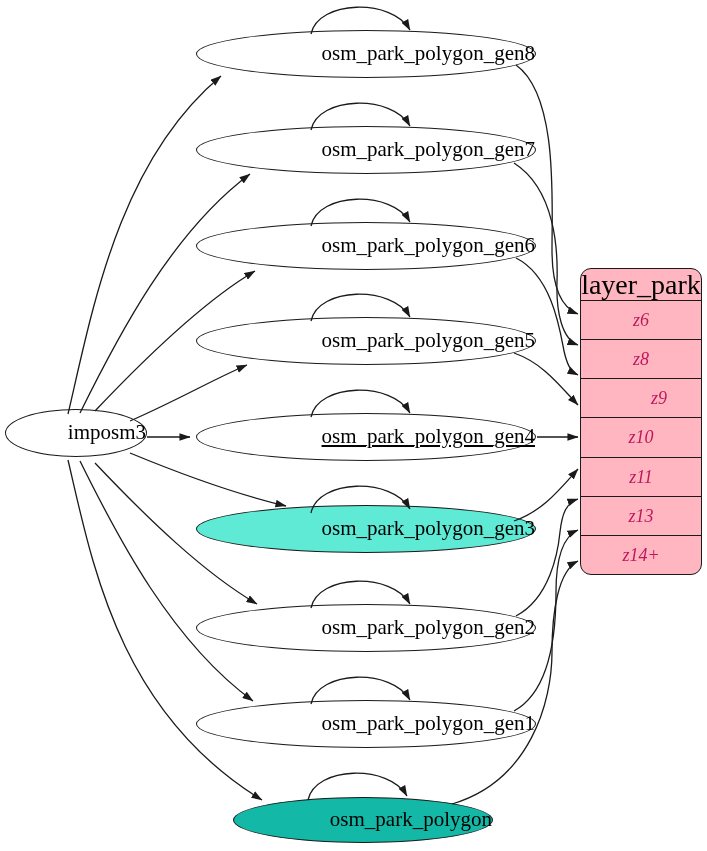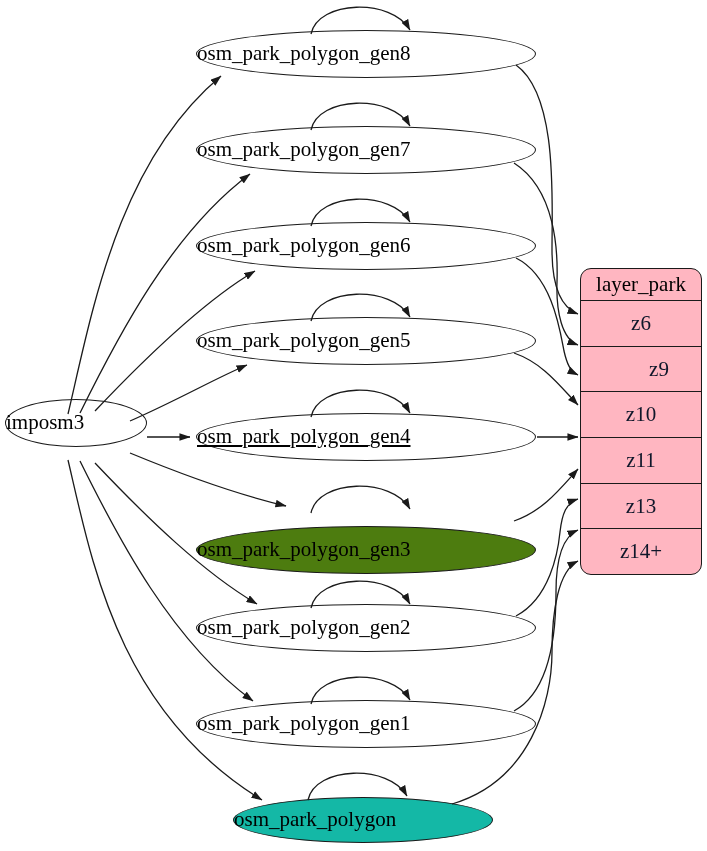--- a/index.html
+++ b/index.html
@@ -20,21 +20,21 @@
     pointer-events: none;
   }
   .node {
     position: absolute;
     box-sizing: border-box;
     border: 1.3px solid #1a1a1a;
     border-radius: 50%;
     background: #ffffff;
     display: flex;
     align-items: center;
-    justify-content: flex-start;
+    justify-content: flex-end;
     z-index: 1;
   }
   .node-label {
     font-size: 21px;
     color: #000000;
     white-space: nowrap;
     line-height: 1;
     padding-bottom: 2px;
   }
   .layer-table {
@@ -51,38 +51,39 @@
     display: flex;
     flex-direction: column;
     overflow: hidden;
   }
   .layer-header {
     height: 31px;
     flex: 0 0 31px;
     display: flex;
     align-items: center;
     justify-content: center;
-    font-size: 21px;
+    font-size: 28px;
     color: #000000;
     line-height: 1;
   }
   .layer-rows {
     flex: 1 1 auto;
     display: flex;
     flex-direction: column;
   }
   .layer-row {
     flex: 1 1 0;
     border-top: 1.4px solid #1a1a1a;
     display: flex;
     align-items: center;
     justify-content: center;
-    font-size: 21px;
-    color: #0f172a;
+    font-size: 18px;
+    color: #be185d;
     line-height: 1;
+    font-style: italic;
   }
 </style>
 </head>
 <body>
 
 <div class="canvas">
   <svg class="edges-layer" id="edges-layer" viewBox="0 0 707 851" xmlns="http://www.w3.org/2000/svg">
     <defs>
       <marker id="arrowhead" markerUnits="userSpaceOnUse" markerWidth="11" markerHeight="8" viewBox="0 0 10 7" refX="9.6" refY="3.5" orient="auto">
         <path d="M0,0 L10,3.5 L0,7 Z" fill="#1a1a1a"></path>
@@ -113,56 +114,57 @@
         <path d="M514 353 C543 363 560 386 578 405" fill="none" stroke="#1a1a1a" stroke-width="1.3" marker-end="url(#arrowhead)"></path>
         <path d="M537 437 C550 437 562 437 578 437" fill="none" stroke="#1a1a1a" stroke-width="1.3" marker-end="url(#arrowhead)"></path>
         <path d="M514 521 C543 511 560 489 578 469" fill="none" stroke="#1a1a1a" stroke-width="1.3" marker-end="url(#arrowhead)"></path>
         <path d="M516 616 C550 598 558 552 560 532 C562 514 566 503 578 499" fill="none" stroke="#1a1a1a" stroke-width="1.3" marker-end="url(#arrowhead)"></path>
         <path d="M514 711 C554 689 556 622 556 592 C556 561 562 537 578 530" fill="none" stroke="#1a1a1a" stroke-width="1.3" marker-end="url(#arrowhead)"></path>
         <path d="M452 804 C530 781 552 702 552 652 C552 612 558 571 578 561" fill="none" stroke="#1a1a1a" stroke-width="1.3" marker-end="url(#arrowhead)"></path>
       </g>
   </svg>
 
   <div id="nodes-host">
-      <div class="node" style="left: 5px; top: 399px; width: 142px; height: 48px; background: rgb(255, 255, 255); border-color: rgb(26, 26, 26);">
+      <div class="node" style="left: 5px; top: 409px; width: 142px; height: 48px; background: rgb(255, 255, 255); border-color: rgb(26, 26, 26);">
         <span class="node-label">imposm3</span>
       </div>
       <div class="node" style="left: 196px; top: 30px; width: 340px; height: 48px; background: rgb(255, 255, 255); border-color: rgb(26, 26, 26);">
         <span class="node-label">osm_park_polygon_gen8</span>
       </div>
       <div class="node" style="left: 196px; top: 126px; width: 340px; height: 48px; background: rgb(255, 255, 255); border-color: rgb(26, 26, 26);">
         <span class="node-label">osm_park_polygon_gen7</span>
       </div>
       <div class="node" style="left: 196px; top: 222px; width: 340px; height: 48px; background: rgb(255, 255, 255); border-color: rgb(26, 26, 26);">
         <span class="node-label">osm_park_polygon_gen6</span>
       </div>
       <div class="node" style="left: 196px; top: 317px; width: 340px; height: 48px; background: rgb(255, 255, 255); border-color: rgb(26, 26, 26);">
         <span class="node-label">osm_park_polygon_gen5</span>
       </div>
       <div class="node" style="left: 196px; top: 413px; width: 340px; height: 48px; background: rgb(255, 255, 255); border-color: rgb(26, 26, 26); text-decoration: underline;">
         <span class="node-label">osm_park_polygon_gen4</span>
       </div>
-      <div class="node" style="left: 196px; top: 526px; width: 340px; height: 48px; background: #4d7c0f; border-color: rgb(26, 26, 26);">
+      <div class="node" style="left: 196px; top: 505px; width: 340px; height: 48px; background: #5eead4; border-color: rgb(26, 26, 26);">
         <span class="node-label">osm_park_polygon_gen3</span>
       </div>
       <div class="node" style="left: 196px; top: 604px; width: 340px; height: 48px; background: rgb(255, 255, 255); border-color: rgb(26, 26, 26);">
         <span class="node-label">osm_park_polygon_gen2</span>
       </div>
       <div class="node" style="left: 196px; top: 700px; width: 340px; height: 48px; background: rgb(255, 255, 255); border-color: rgb(26, 26, 26); font-family: Liberation Serif, serif;">
         <span class="node-label">osm_park_polygon_gen1</span>
       </div>
       <div class="node" style="left: 233px; top: 797px; width: 260px; height: 46px; background: #14b8a6; border-color: rgb(26, 26, 26);">
         <span class="node-label">osm_park_polygon</span>
       </div>
     </div>
 
   <div class="layer-table" id="layer-table" style="background: rgb(255, 182, 193); border-color: rgb(26, 26, 26);">
     <div class="layer-header">layer_park</div>
     <div class="layer-rows" id="layer-rows">
         <div class="layer-row" style="border-top-color: rgb(26, 26, 26);">z6</div>
+        <div class="layer-row" style="border-top-color: rgb(26, 26, 26);">z8</div>
         <div class="layer-row" style="border-top-color: rgb(26, 26, 26); padding-left: 36px;">z9</div>
         <div class="layer-row" style="border-top-color: rgb(26, 26, 26);">z10</div>
         <div class="layer-row" style="border-top-color: rgb(26, 26, 26);">z11</div>
         <div class="layer-row" style="border-top-color: rgb(26, 26, 26);">z13</div>
         <div class="layer-row" style="border-top-color: rgb(26, 26, 26);">z14+</div>
       </div>
   </div>
 </div>
 
 </body></html>

